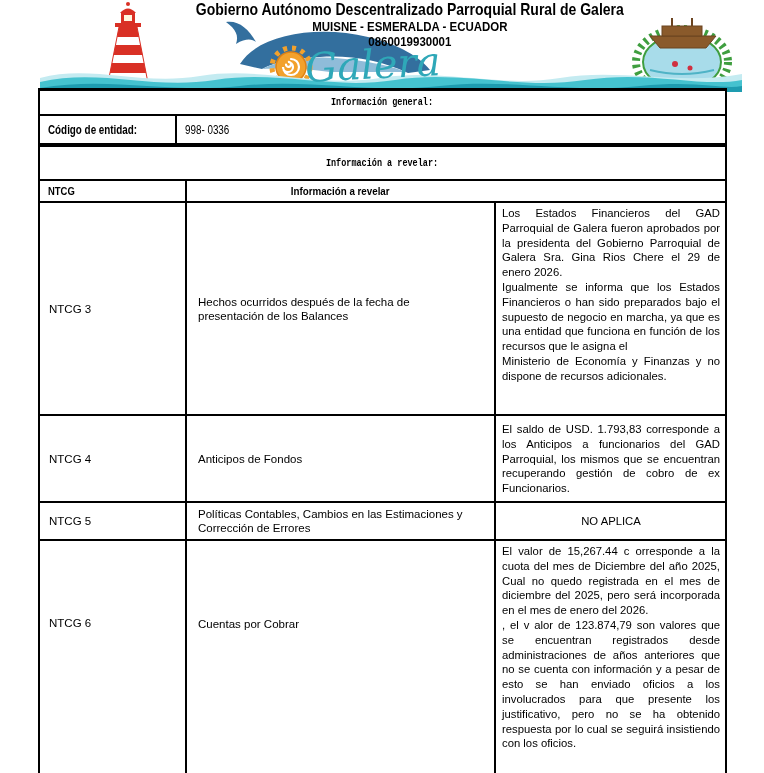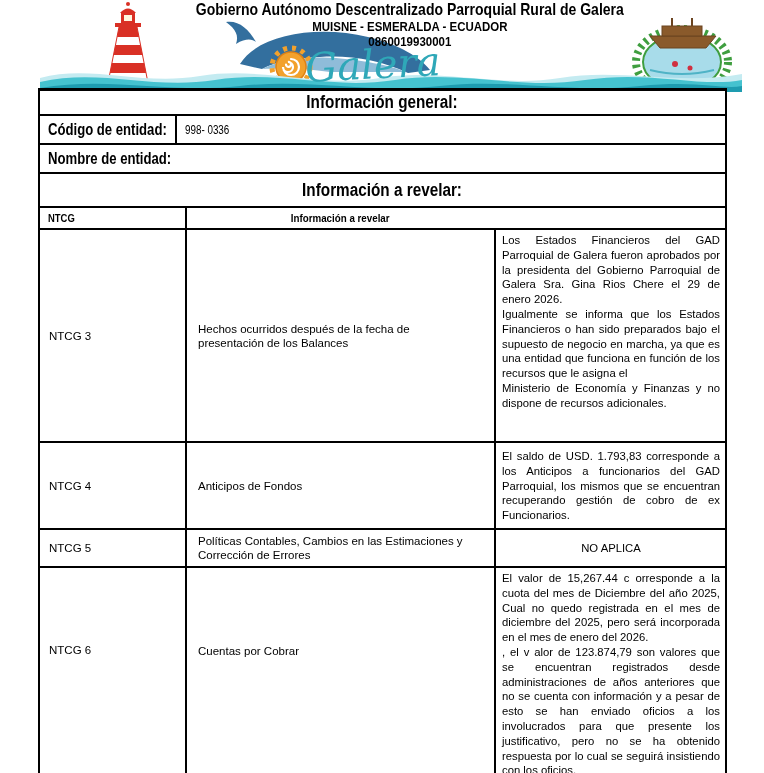--- a/index.html
+++ b/index.html
@@ -36,22 +36,22 @@
   .full{justify-content:center;text-align:center;}
   .h-general{height:23px;}
   .h-codigo{height:27px;}
   .h-nombre{height:27px;}
   .h-revelar{height:32px;}
   .h-cols{height:20px;}
   .h-n3{height:211px;}
   .h-n4{height:85px;}
   .h-n5{height:36px;}
   .h-n6{height:330px;}
-  .sec-title{font-size:18px;font-weight:bold;}
-  .lbl{font-size:16px;font-weight:bold;padding-left:8px;}
+  .sec-title{font-size:10px;font-weight:bold;font-family:Liberation Mono, monospace;}
+  .lbl{font-size:12px;font-weight:bold;padding-left:8px;}
   .val{font-size:12px;padding-left:8px;}
   .colhead{font-size:11.5px;font-weight:bold;justify-content:center;}
   .colhead.first{justify-content:flex-start;padding-left:8px;}
   .cell-code{font-size:11.5px;padding-left:9px;}
   .cell-desc{
     font-size:11.5px;line-height:14px;padding:2px 10px 2px 11px;
     white-space:pre-line;
   }
   .cell-info{
     font-size:11.3px;line-height:14.8px;padding:3px 5px 2px 6px;
@@ -139,23 +139,20 @@
     <div class="trow grow">
       <div class="cell h-codigo lbl">
           <span class="condL">Código de entidad:</span>
         </div>
       <div class="cell h-codigo val">
           <span class="condL">998- 0336</span>
         </div>
     </div>
 
     <div class="trow grow">
-      <div class="cell h-nombre lbl">
-          <span class="condL">Nombre de entidad:</span>
-        </div>
     </div>
 
     <div class="trow">
         <div class="cell full h-revelar sec-title">
           <span class="cond">Información a revelar:</span>
         </div>
       </div>
 
     <div class="trow drow">
       <div class="cell h-cols colhead first">

